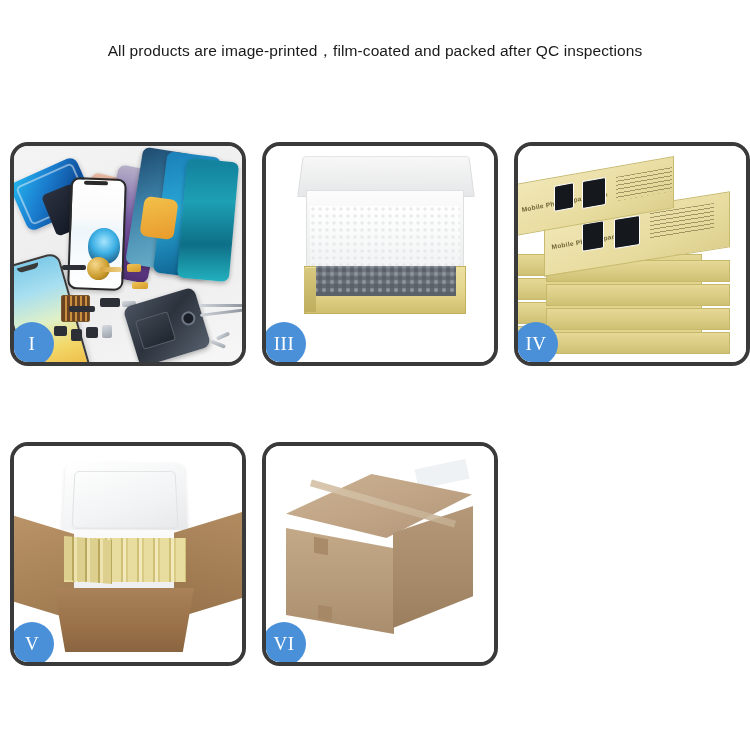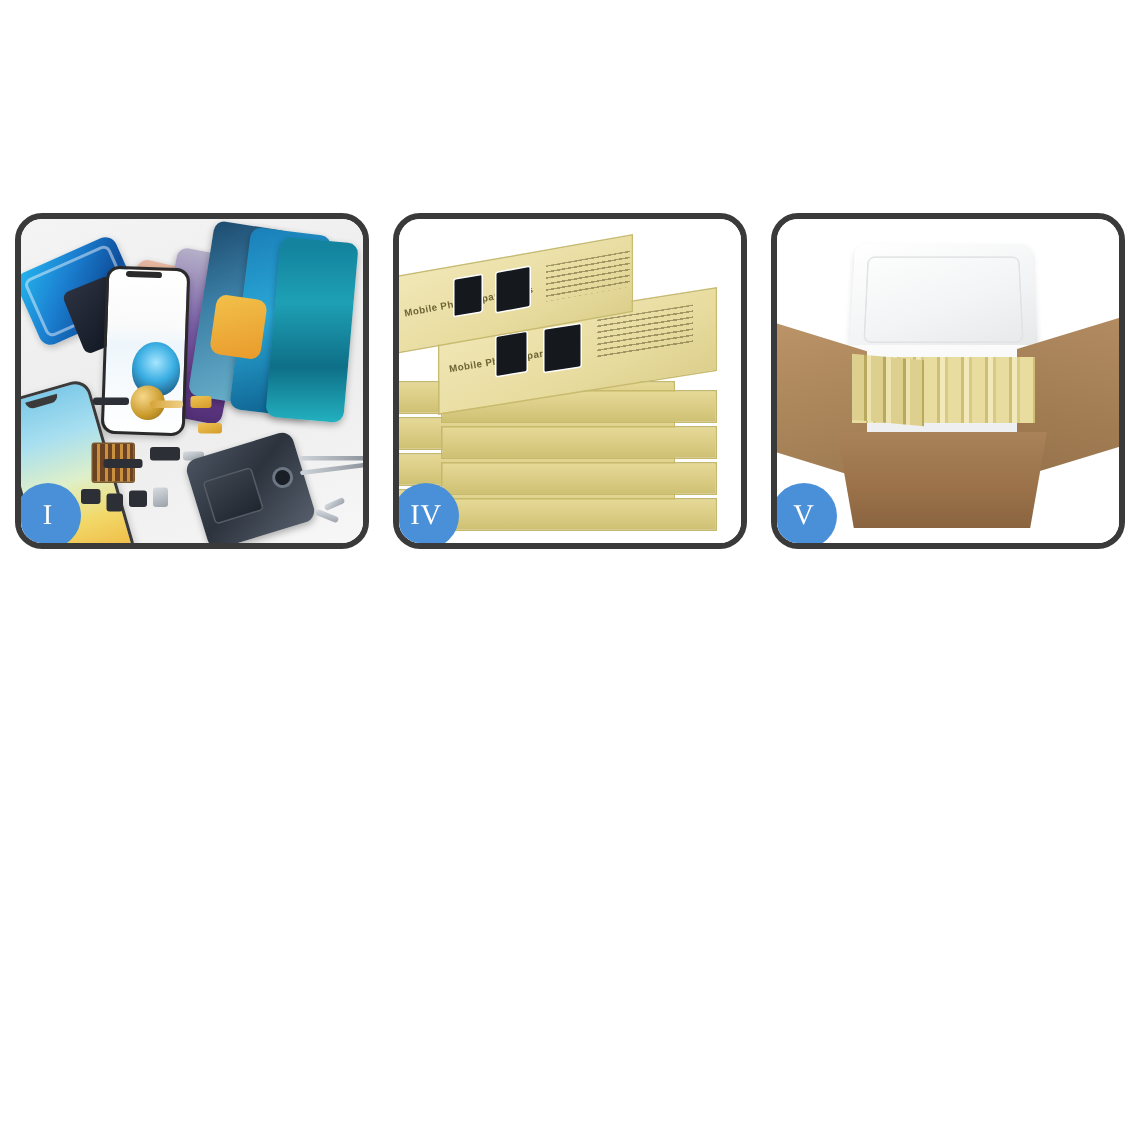--- a/index.html
+++ b/index.html
@@ -368,20 +368,21 @@
     position:absolute; left:150px; top:18px; width:52px; height:20px;
     background:rgba(236,240,243,.85); transform:rotate(-12deg); z-index:8;
   }
 </style>
 </head>
 <body>
 
 <div class="page">
 
   <div class="header">
+    <div class="subtitle">All products are image-printed，film-coated and packed after QC inspections</div>
   </div>
 
   <div class="grid">
 
     <div class="panel p1">
       <div class="stage">
         <div class="fan ph-e"></div>
         <div class="fan ph-d"></div>
         <div class="fan ph-a"></div>
         <div class="fan ph-b"></div>
@@ -418,20 +419,31 @@
         </div>
         <div class="tweezers"></div>
         <div class="prt silver" style="left:196px;top:196px;width:16px;height:4px;transform:rotate(22deg);"></div>
         <div class="prt silver" style="left:202px;top:188px;width:14px;height:4px;transform:rotate(-24deg);"></div>
 
         <div class="badge">I</div>
       </div>
     </div>
 
 
+    <div class="panel p3">
+      <div class="stage">
+        <div class="lid-flap"></div>
+        <div class="lid-inner"></div>
+        <div class="foam-white"></div>
+        <div class="box-yellow"></div>
+        <div class="box-inner"></div>
+        <div class="box-left-side"></div>
+        <div class="badge">III</div>
+      </div>
+    </div>
 
     <div class="panel p4">
       <div class="stage">
 
         <div class="bx edge" style="left:-2px;top:180px;width:186px;height:22px;"></div>
         <div class="bx edge" style="left:-2px;top:156px;width:186px;height:22px;"></div>
         <div class="bx edge" style="left:-2px;top:132px;width:186px;height:22px;"></div>
         <div class="bx edge" style="left:-2px;top:108px;width:186px;height:22px;"></div>
 
         <div class="bx edge" style="left:28px;top:186px;width:184px;height:22px;"></div>
@@ -462,15 +474,27 @@
         <div class="flap-r"></div>
         <div class="flap-back"></div>
         <div class="foam-box"></div>
         <div class="yellow-stack"></div>
         <div class="yellow-stack2"></div>
         <div class="carton-front"></div>
         <div class="badge">V</div>
       </div>
     </div>
 
+    <div class="panel p6">
+      <div class="stage">
+        <div class="c-tape"></div>
+        <div class="c-top"></div>
+        <div class="c-seam"></div>
+        <div class="c-front"></div>
+        <div class="c-side"></div>
+        <div class="c-tab1"></div>
+        <div class="c-tab2"></div>
+        <div class="badge">VI</div>
+      </div>
+    </div>
 
   </div>
 </div>
 
 </body></html>

